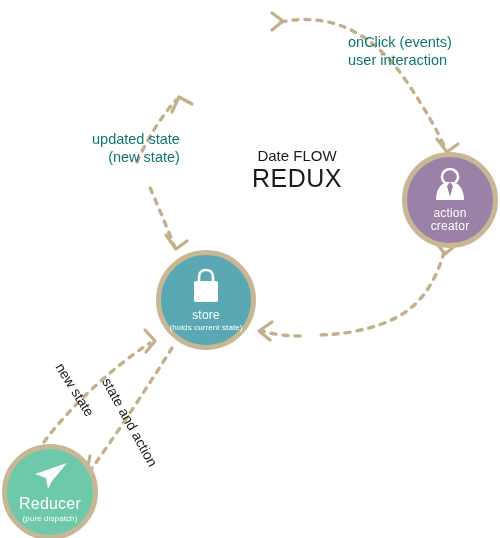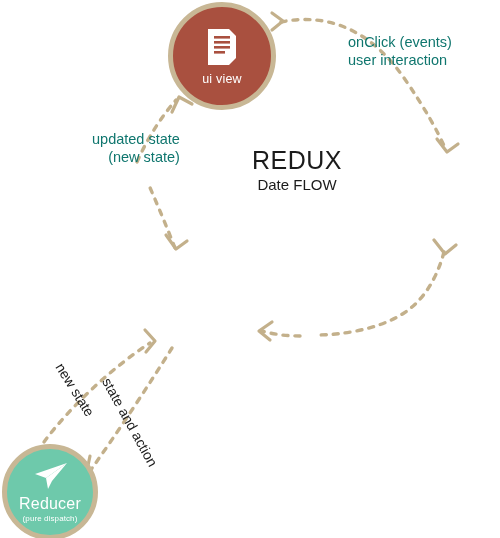--- a/index.html
+++ b/index.html
@@ -153,50 +153,58 @@
     <path class="head" d="M 172 112 L 179 97 L 192 104"></path>
     <path class="head" d="M 166 235 L 176 249 L 187 241"></path>
 
     <path class="dash" d="M 172 348 C 150 383 118 432 90 471"></path>
     <path class="head" d="M 90 456 L 86 475 L 70 469"></path>
 
     <path class="dash" d="M 44 442 C 72 404 116 365 150 343"></path>
     <path class="head" d="M 145 330 L 155 341 L 146 352"></path>
   </svg>
 
-  <div class="node" id="node-uiview" style="background:#a9503f; border:5px solid #c8b795;">
+
+  <div class="node" id="node-actioncreator" style="background:#9b81a8; border:5px solid #c8b795;">
     <span class="node-icon">
-      <svg width="32" height="40" viewBox="0 0 32 40">
-        <path d="M2 2 H23 L30 9 V38 H2 Z" fill="#ffffff"></path>
-        <path d="M30 31 L23 38 H30 Z" fill="#a9503f"></path>
-        <rect x="8" y="9" width="16" height="2.6" fill="#a9503f"></rect>
-        <rect x="8" y="14" width="16" height="2.6" fill="#a9503f"></rect>
-        <rect x="8" y="19" width="16" height="2.6" fill="#a9503f"></rect>
-        <rect x="8" y="24" width="11" height="2.6" fill="#a9503f"></rect>
+      <svg width="34" height="36" viewBox="0 0 34 36">
+        <path d="M17 2 C22 2 25 6 25 10 C25 14 22 17 17 17 C12 17 9 14 9 10 C9 6 12 2 17 2 Z" fill="none" stroke="#ffffff" stroke-width="2.6"></path>
+        <path d="M17 15 C26 15 31 22 31 33 H3 C3 22 8 15 17 15 Z" fill="#ffffff"></path>
+        <path d="M17 15 L14 19 L17 30 L20 19 Z" fill="#9b81a8"></path>
       </svg>
     </span>
-    <span class="node-label">ui view</span>
-  </div>
-
-
+    <span class="node-label">action</span>
+    <span class="node-label" style="margin-top:0">creator</span>
+  </div>
+
+  <div class="node" id="node-store" style="background:#5ba8b5; border:5px solid #c8b795;">
+    <span class="node-icon">
+      <svg width="34" height="36" viewBox="0 0 34 36">
+        <path d="M10 13 V9 C10 4.5 13 2 17 2 C21 2 24 4.5 24 9 V13" fill="none" stroke="#ffffff" stroke-width="2.6"></path>
+        <rect x="5" y="13" width="24" height="21" rx="2" fill="#ffffff"></rect>
+      </svg>
+    </span>
+    <span class="node-label">store</span>
+    <span class="node-sublabel">(holds current state)</span>
+  </div>
 
   <div class="node" id="node-reducer" style="background:#6ec9ab; border:5px solid #c8b795;">
     <span class="node-icon">
       <svg width="38" height="30" viewBox="0 0 38 30">
         <path d="M36 2 L4 13 L15 17 Z" fill="#ffffff"></path>
         <path d="M36 2 L15 17 L17 28 L21 20 Z" fill="#ffffff"></path>
       </svg>
     </span>
     <span class="node-label">Reducer</span>
     <span class="node-sublabel">(pure dispatch)</span>
   </div>
 
   <div id="title-block">
+    <div id="title-sub">Date FLOW</div>
     <div id="title-main">REDUX</div>
-    <div id="title-sub">Date FLOW</div>
   </div>
 
   <div class="text-block" id="label-onclick">onClick (events)
 user interaction</div>
 
   <div class="text-block" id="label-updatedstate">updated state
 (new state)</div>
 
 
   <div class="rot-label" id="label-newstate">new state</div>

